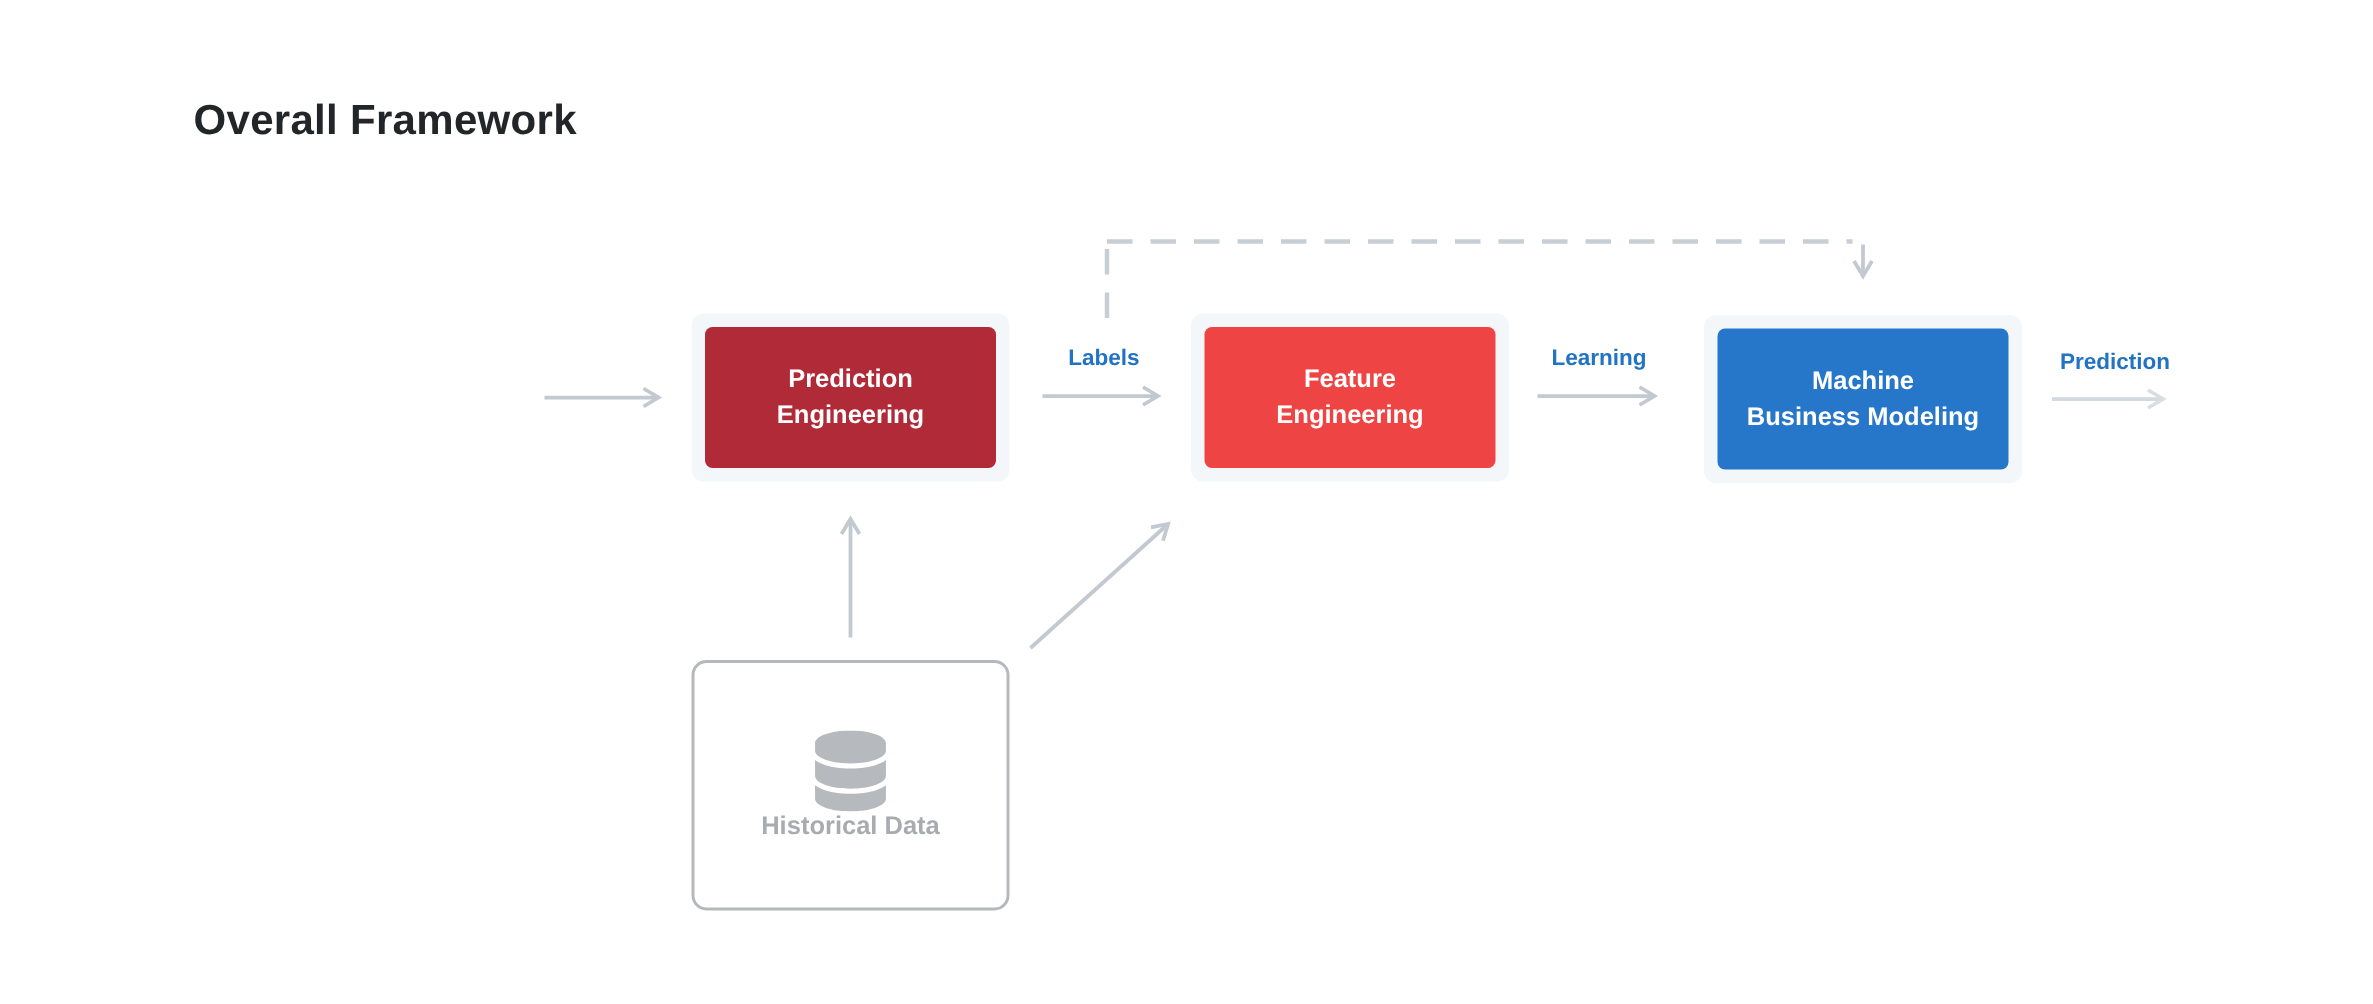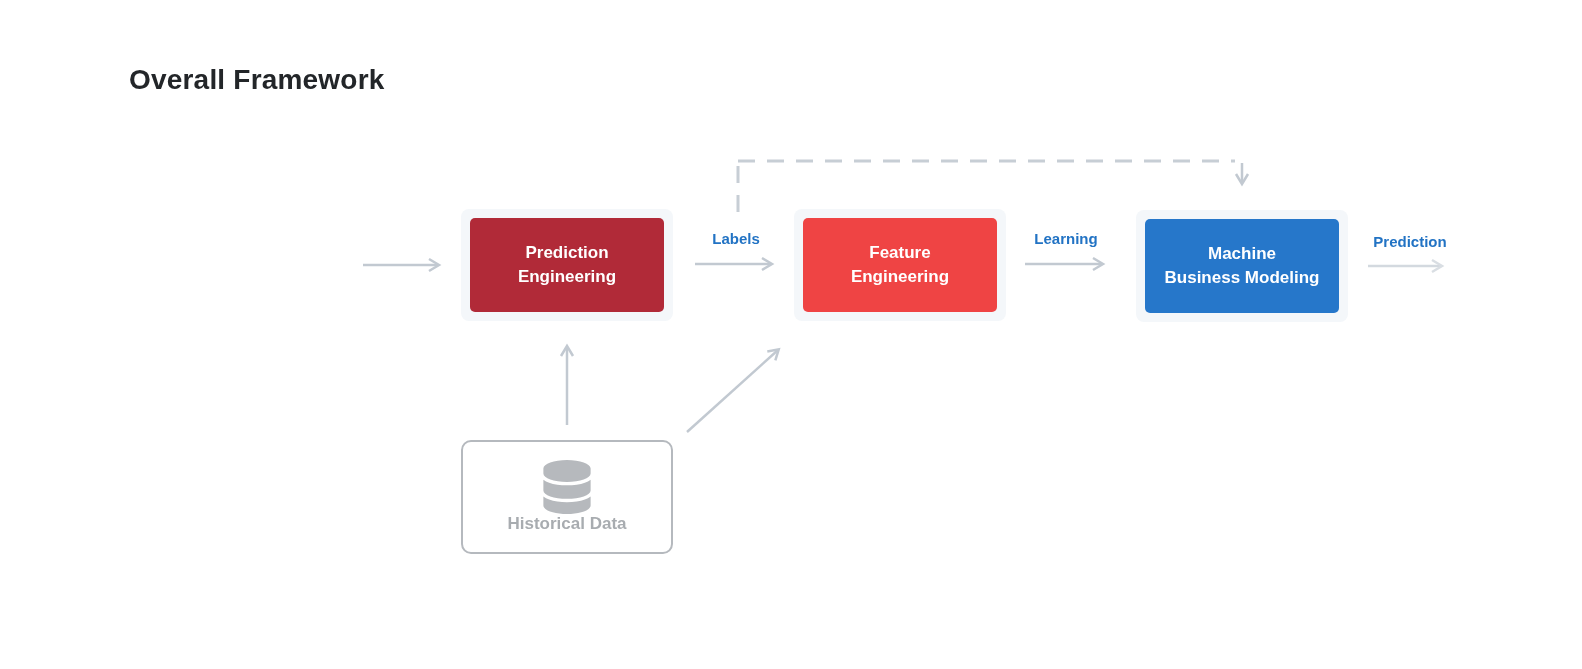--- a/index.html
+++ b/index.html
@@ -71,21 +71,21 @@
   .node-inner span { display: block; }
   .inner-business { background: #e9eef3; color: #2b7bcb; }
   .inner-prediction { background: #b12a38; color: #ffffff; justify-content: center; }
   .inner-feature { background: #ef4444; color: #ffffff; }
   .inner-ml { background: #2677ca; color: #ffffff; }
   .node-hist {
     position: absolute;
     left: 461px;
     top: 440px;
     width: 212px;
-    height: 114px;
+    height: 167px;
     background: #ffffff;
     border: 2px solid #b5b9be;
     border-radius: 10px;
     box-sizing: border-box;
     display: flex;
     flex-direction: column;
     align-items: center;
     justify-content: center;
   }
   .hist-label {

